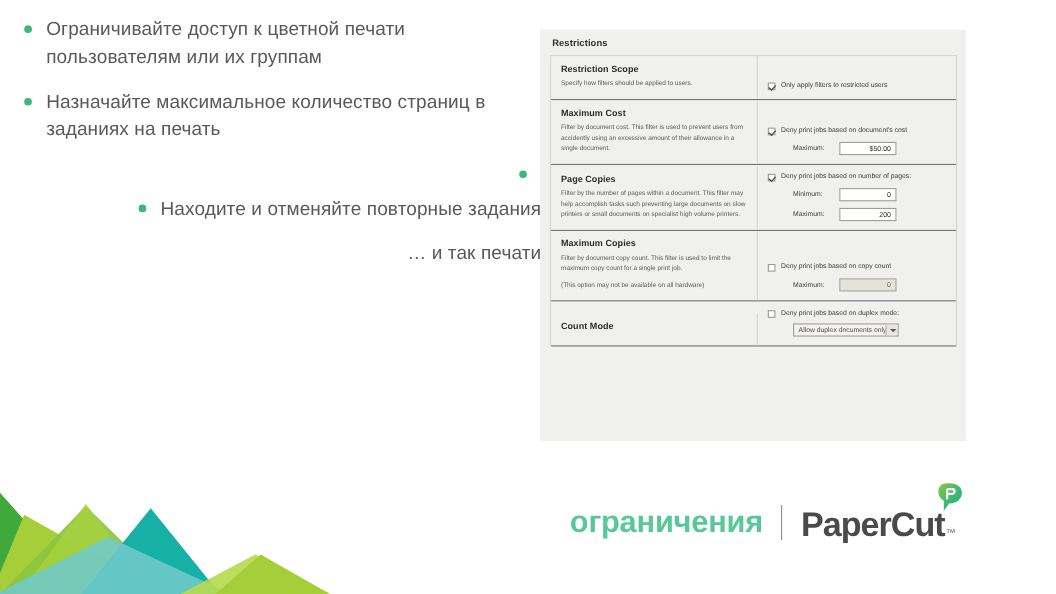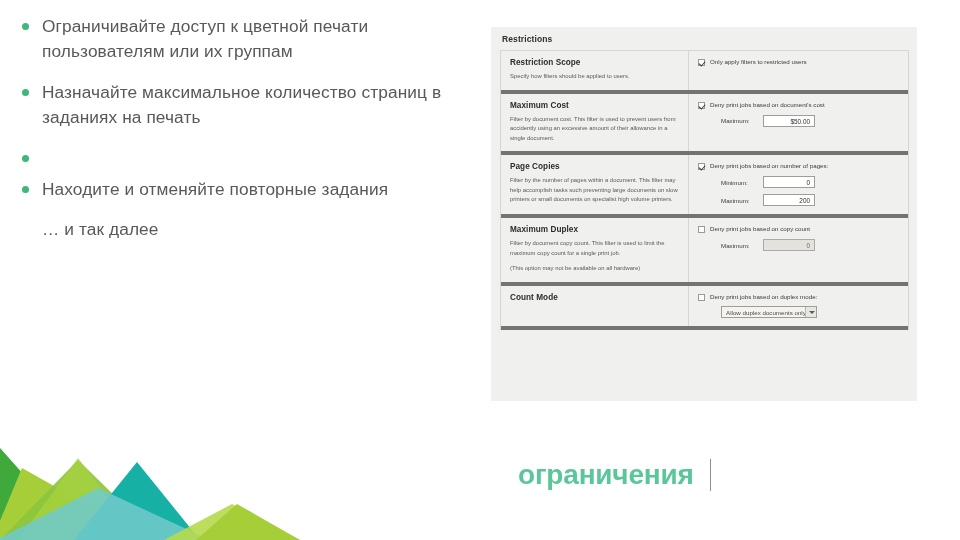--- a/index.html
+++ b/index.html
@@ -25,20 +25,21 @@
     position: absolute;
     left: 22px;
     top: 14px;
     width: 470px;
   }
 
   .bullet-row {
     display: flex;
     align-items: flex-start;
     margin-bottom: 15px;
+    justify-content: flex-end;
   }
 
   .bullet-dot {
     flex: 0 0 auto;
     width: 7px;
     height: 7px;
     border-radius: 50%;
     background: #3cb878;
     margin-top: 9px;
     margin-right: 13px;
@@ -51,21 +52,21 @@
     line-height: 1.47;
     color: #595959;
     letter-spacing: 0.1px;
   }
 
   
   #restrictions-panel {
     position: absolute;
     left: 491px;
     top: 27px;
-    width: 426px;
+    width: 387px;
     height: 374px;
     background: #f0f0ee;
     overflow: hidden;
   }
 
   #panel-title {
     font-size: 8.5px;
     font-weight: bold;
     color: #2f2f2f;
     padding: 7px 0 6px 11px;
@@ -75,22 +76,23 @@
   #panel-table {
     margin: 0 8px 0 9px;
     border-top: 1px solid #d6d6d2;
     border-left: 1px solid #d6d6d2;
     border-right: 1px solid #d6d6d2;
     background: #f0f0ee;
   }
 
   .setting-row {
     display: flex;
-    border-bottom: 4px solid #737373;
+    border-bottom: 1px solid #737373;
     min-height: 40px;
+    align-items: flex-end;
   }
 
   .row-left {
     flex: 0 0 188px;
     border-right: 1px solid #d6d6d2;
     padding: 7px 9px 8px 9px;
   }
 
   .row-right {
     flex: 1 1 auto;
@@ -309,21 +311,21 @@
       </div>
       <div class="bullet-row">
         <span class="bullet-dot"></span>
       </div>
       <div class="bullet-row">
         <span class="bullet-dot"></span>
         <span class="bullet-text">Находите и отменяйте повторные задания</span>
       </div>
       <div class="bullet-row">
         <span class="bullet-dot hidden"></span>
-        <span class="bullet-text">… и так далее</span>
+        <span class="bullet-text">… и так печати</span>
       </div>
     </div>
 
   <div id="restrictions-panel">
     <div id="panel-title">Restrictions</div>
     <div id="panel-table">
         <div class="setting-row">
           <div class="row-left">
             <div class="setting-name">Restriction Scope</div>
             <div class="setting-desc">Specify how filters should be applied to users.</div>
@@ -366,21 +368,21 @@
               <div class="field-input">0</div>
             </div>
             <div class="field-line">
               <span class="field-label">Maximum:</span>
               <div class="field-input">200</div>
             </div>
           </div>
         </div>
         <div class="setting-row">
           <div class="row-left">
-            <div class="setting-name">Maximum Duplex</div>
+            <div class="setting-name">Maximum Copies</div>
             <div class="setting-desc">Filter by document copy count. This filter is used to limit the maximum copy count for a single print job.</div>
             <div class="setting-desc">(This option may not be available on all hardware)</div>
           </div>
           <div class="row-right">
             <label class="cb-line">
               <span class="cb-box"></span>
               <span class="cb-label">Deny print jobs based on copy count</span>
             </label>
             <div class="field-line">
               <span class="field-label">Maximum:</span>
@@ -413,15 +415,30 @@
     <polygon points="78,38 140,120 18,120" fill="#a8d13c" opacity="0.75"></polygon>
     <polygon points="137,42 200,120 74,120" fill="#16b0a5"></polygon>
     <polygon points="98,68 210,120 -4,120" fill="#6fc9c9" opacity="0.88"></polygon>
     <polygon points="232,84 300,120 164,120" fill="#b5d94c" opacity="0.9"></polygon>
     <polygon points="237,84 300,120 196,120" fill="#a6ce39"></polygon>
   </svg>
 
   <div id="footer-brand">
     <span id="brand-word">ограничения</span>
     <span id="brand-divider"></span>
+    <span id="brand-logo">
+      <span id="brand-logo-text">PaperCut</span>
+      <span id="brand-logo-tm">™</span>
+      <svg id="brand-mark" viewBox="0 0 24 26">
+        <defs>
+          <linearGradient id="leafgrad" x1="0" y1="0" x2="1" y2="1">
+            <stop offset="0%" stop-color="#8dc63f"></stop>
+            <stop offset="55%" stop-color="#3cb878"></stop>
+            <stop offset="100%" stop-color="#2fae6e"></stop>
+          </linearGradient>
+        </defs>
+        <path d="M4.2 1.2 C13.5 -1.2 22.5 1.5 22.5 9.0 C22.5 15.0 17.0 19.0 11.0 18.6 L6.0 25.4 L6.0 16.2 C1.2 13.6 0.2 8.0 1.6 4.4 Z" fill="url(#leafgrad)"></path>
+        <path d="M9.0 5.6 L9.0 14.8 M9.0 5.6 L13.8 5.6 C16.4 5.6 16.4 9.9 13.8 9.9 L9.0 9.9" fill="none" stroke="#ffffff" stroke-width="2.0"></path>
+      </svg>
+    </span>
   </div>
 
 </div>
 
 </body></html>

